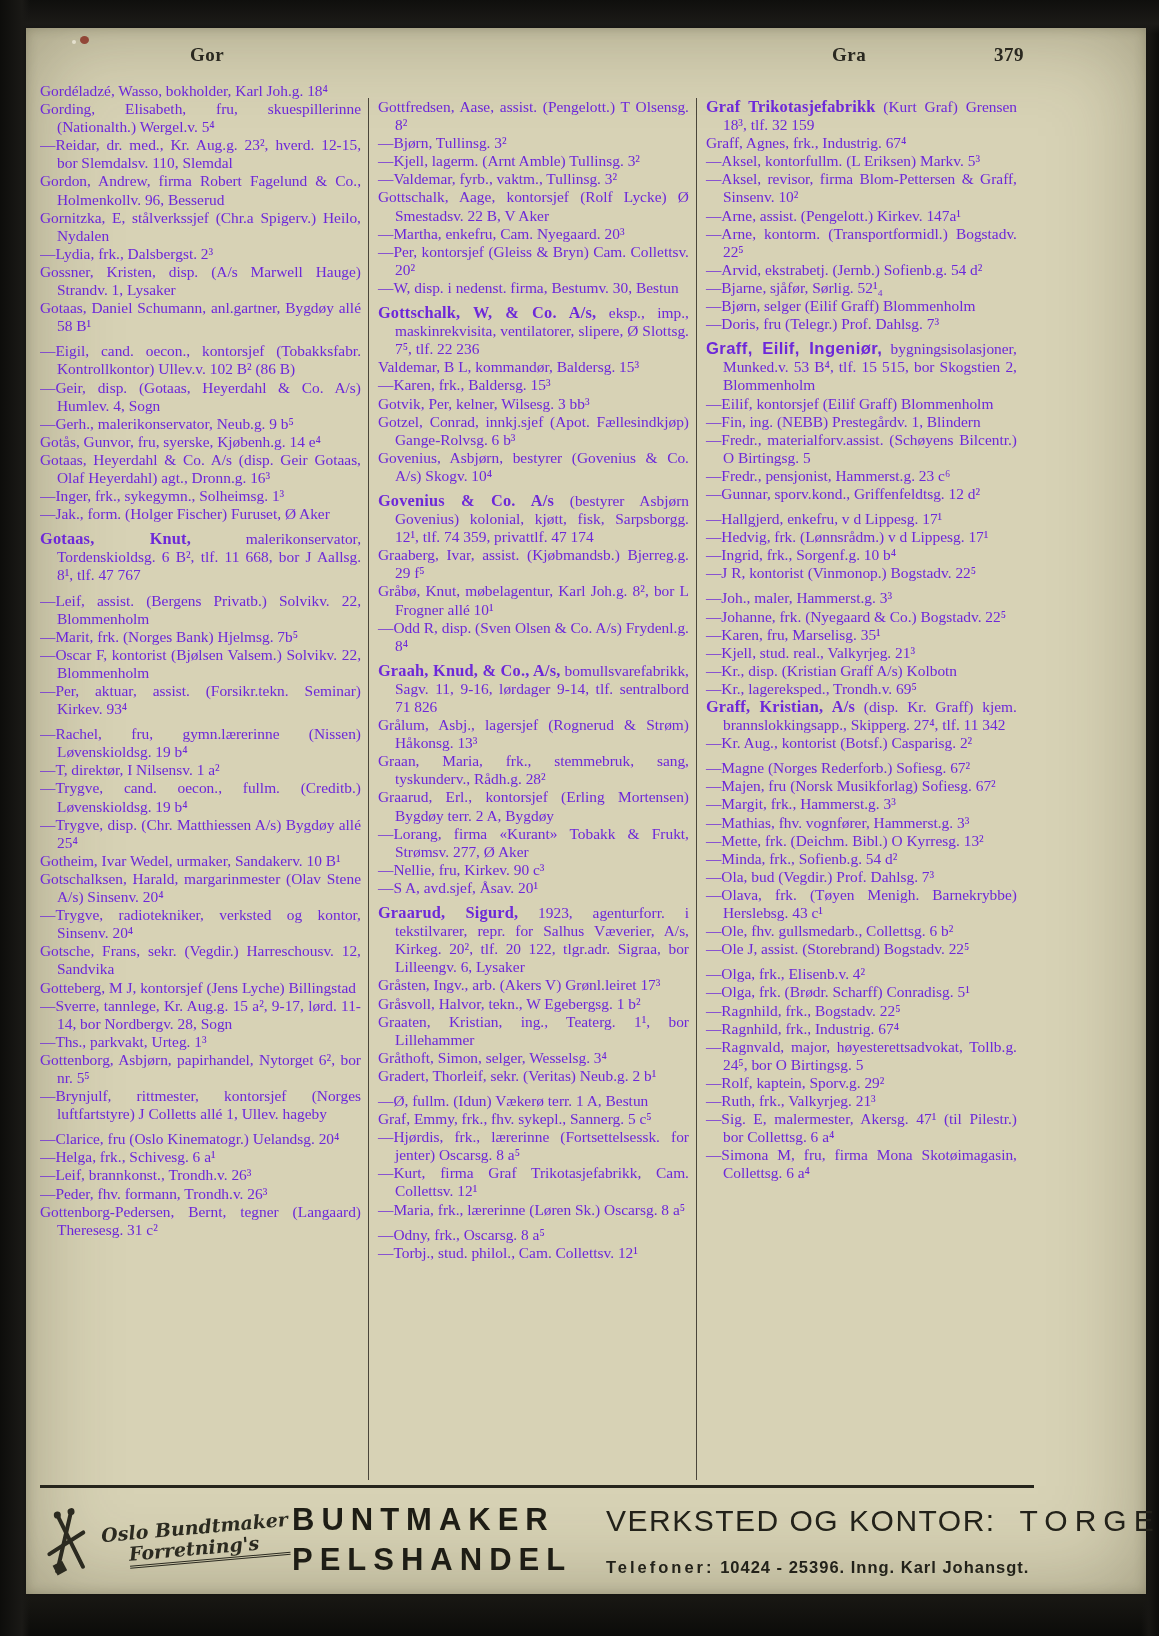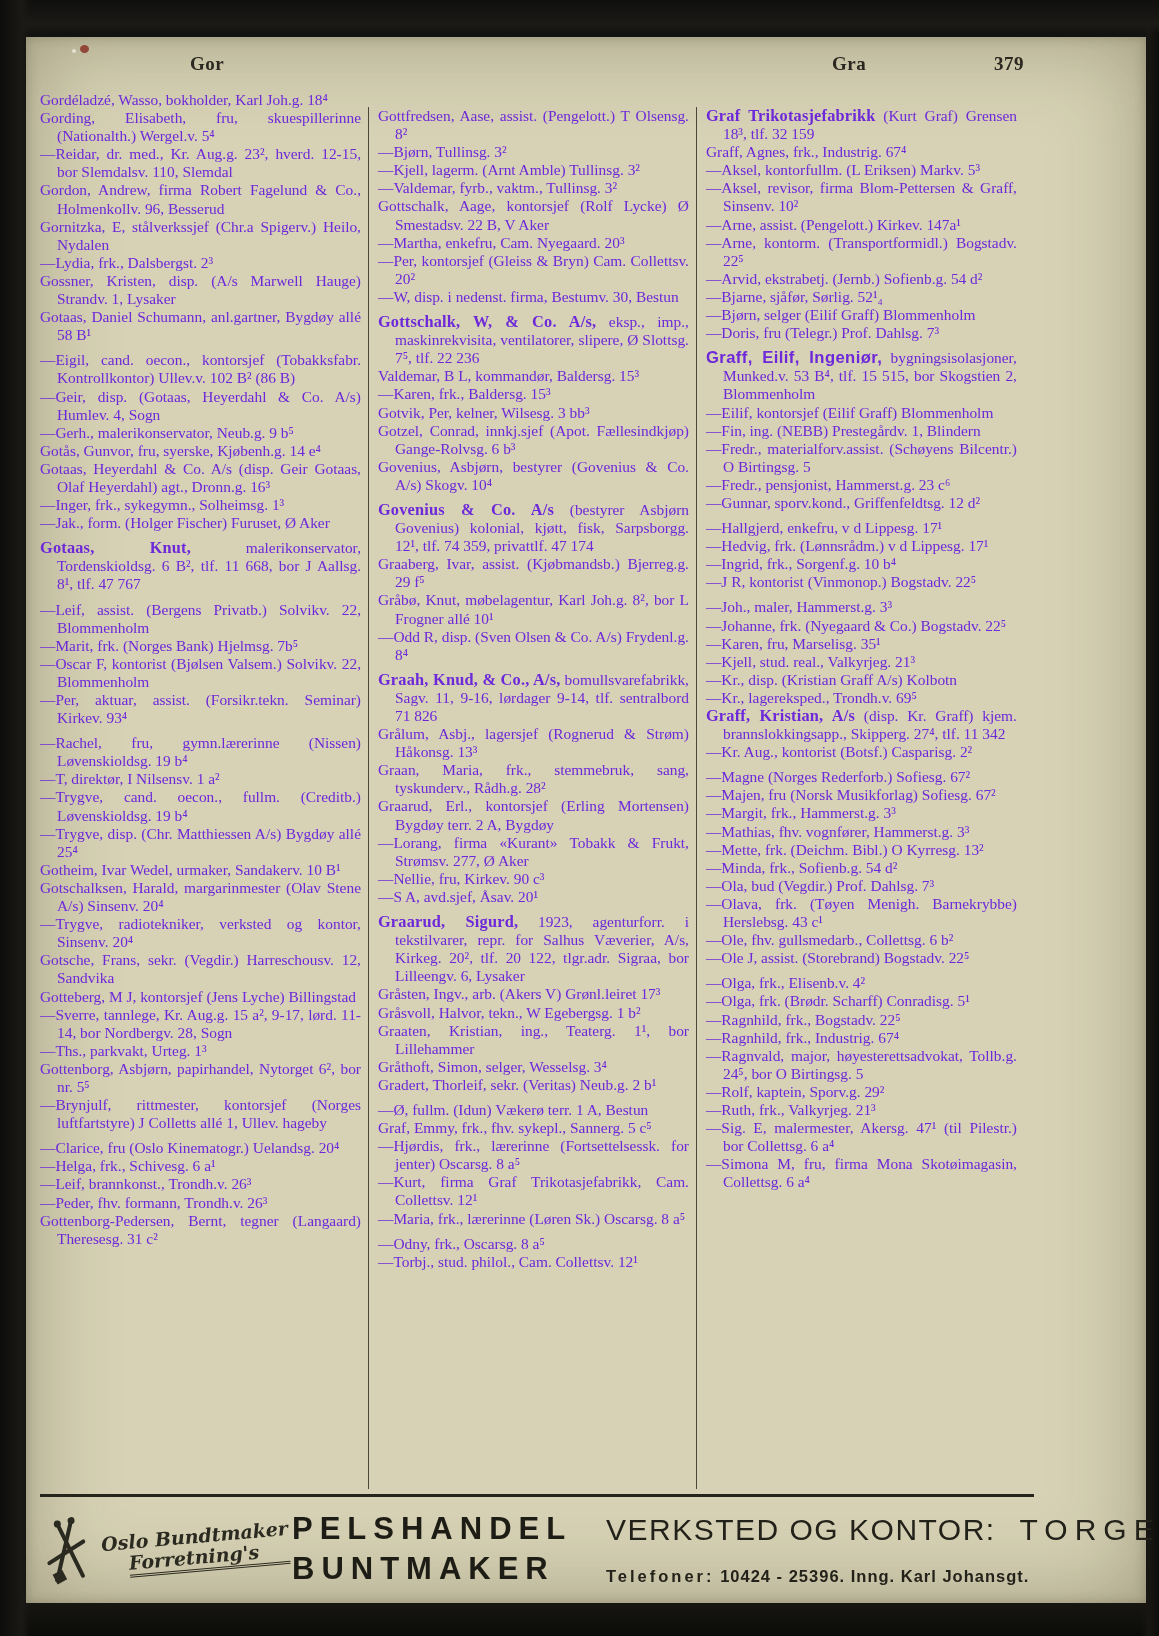--- a/index.html
+++ b/index.html
@@ -11,21 +11,21 @@
   .scan-edge{position:absolute;inset:0;background:
     linear-gradient(90deg,#0d0d0b 0px,#1a1916 22px,transparent 30px),
     linear-gradient(180deg,#0f0f0d 0px,#1b1a17 24px,transparent 34px),
     linear-gradient(270deg,#0c0c0a 0px,#171613 10px,transparent 18px),
     linear-gradient(0deg,#0b0b09 0px,#181713 38px,transparent 50px);
   }
   .artifact-red{position:absolute;left:54px;top:8px;width:9px;height:8px;border-radius:50%;background:#8a3226;opacity:.85;}
   .artifact-white{position:absolute;left:46px;top:12px;width:4px;height:4px;border-radius:50%;background:#efeadb;opacity:.8;}
 
   .page{
-    position:absolute;left:26px;top:37px;width:1120px;height:1566px;
+    position:absolute;left:26px;top:28px;width:1120px;height:1566px;
     background:#d7d2b5;
     box-shadow: inset 0 0 90px rgba(60,55,30,.35), inset 0 0 12px rgba(40,38,20,.25);
   }
   .content{position:relative;padding:16px 122px 0 14px;}
 
   
   .hdr{position:relative;height:26px;margin-bottom:12px;color:#2a2820;}
   .hdr span{position:absolute;font-size:19px;font-weight:bold;letter-spacing:.5px;}
   .hdr .h-left{left:150px;}
   .hdr .h-right{left:792px;}
@@ -231,22 +231,22 @@
             <circle cx="20" cy="10" r="3.5"></circle>
             <path d="M10 60 l10 -4 4 10 -10 4 z"></path>
           </g>
         </svg>
         <div class="logo-text">
           <span class="l1">Oslo Bundtmaker</span>
           <span class="l2">Forretning's</span>
         </div>
       </div>
       <div class="ad-title">
+        <div>BUNTMAKER</div>
         <div>PELSHANDEL</div>
-        <div>BUNTMAKER</div>
       </div>
       <div class="ad-right">
         <div class="line1">
           <span class="lbl">VERKSTED OG KONTOR:</span>
           <span class="val">TORGET 5</span>
         </div>
         <div class="line2">
           <span class="lbl">Telefoner:</span>
           <span>10424 - 25396.</span>
           <span>Inng. Karl Johansgt.</span>

